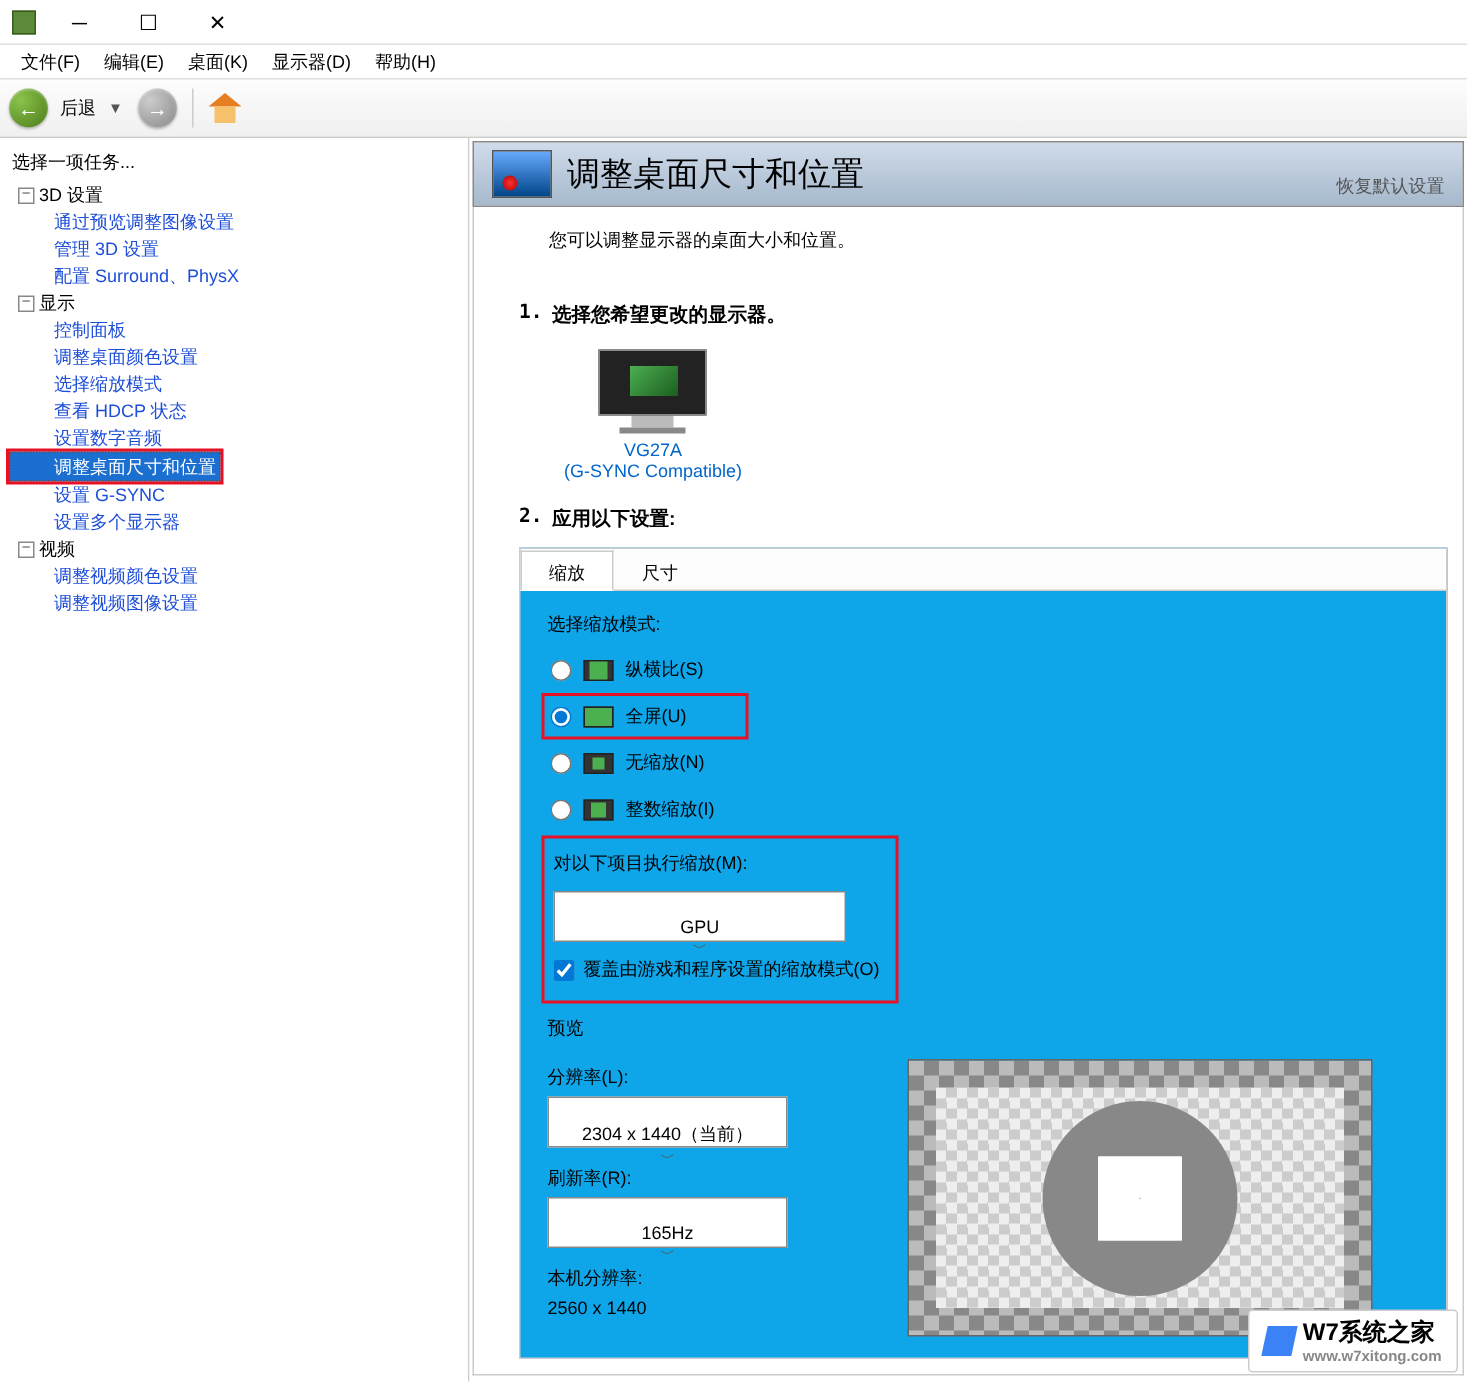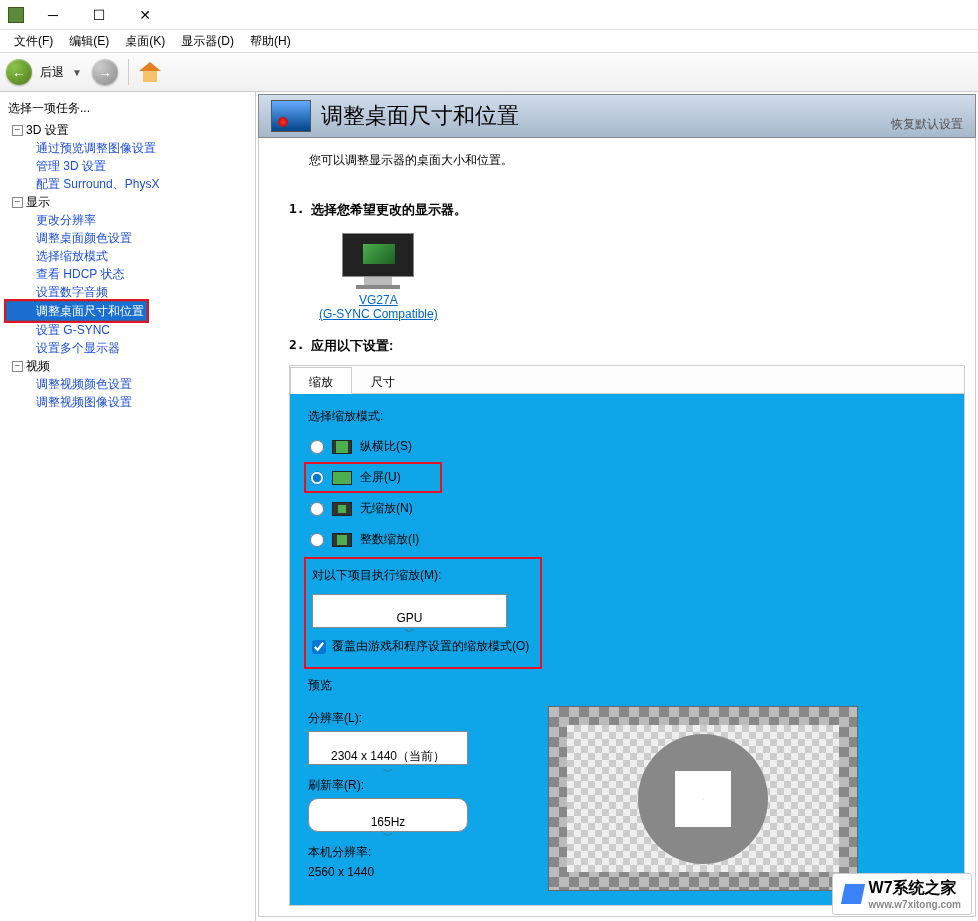--- a/index.html
+++ b/index.html
@@ -22,21 +22,21 @@
 .nav-btn.fwd { background: radial-gradient(circle at 30% 30%, #ccc,#888); }
 .back-label { font-size: 12px; margin: 0 4px; }
 .dropdown-arrow { font-size: 10px; color: #555; margin-right: 6px;}
 .sep { width: 1px; height: 26px; background: #ccc; margin: 0 6px; }
 .home-icon { width: 22px; height: 20px; position: relative; }
 .home-roof { width: 0; height: 0; border-left: 11px solid transparent; border-right: 11px solid transparent; border-bottom: 9px solid #e67e22; position: absolute; top: 0; }
 .home-body { width: 14px; height: 11px; background: #f5c26b; position: absolute; bottom: 0; left: 4px; }
 
 
 .workspace { display: flex; height: calc(921px - 30px - 22px - 40px); }
-.sidebar { width: 256px; border-right: 1px solid #ccc; padding: 4px 2px; overflow: hidden;}
+.sidebar { width: 313px; border-right: 1px solid #ccc; padding: 4px 2px; overflow: hidden;}
 .sidebar-title { padding: 4px 6px; font-size: 12px; }
 .tree { font-size: 12px; line-height: 18px; padding-left: 4px; }
 .tree-node { display: flex; align-items: center; white-space: nowrap; }
 .expander { width: 11px; height: 11px; border: 1px solid #888; display: inline-flex; align-items: center; justify-content: center; font-size: 10px; line-height: 1; margin-right: 3px; background:#fff; color:#555;}
 .tree-label { color: #000; }
 .tree-leaf { padding-left: 30px; color: #1d4ed8; white-space: nowrap;}
 .tree-leaf.selected { background: #1a6fd1; color: #fff; border: 1px dotted #555; padding-left: 29px; padding-right: 2px;}
 .red-box { outline: 2px solid #e81123; outline-offset: 0;}
 .red-box-pad { outline: 2px solid #e81123; outline-offset: 2px; }
 
@@ -44,21 +44,21 @@
 .content { flex: 1; background: #fff; overflow: hidden; position: relative;}
 .content-header { background: linear-gradient(#d0dcea,#a6b8cc); height: 44px; display: flex; align-items: center; padding: 0 12px; border: 1px solid #888; margin: 2px 2px 0 2px;}
 .header-icon { width: 40px; height: 32px; background: linear-gradient(#6af,#048); border: 1px solid #555; margin-right: 10px; position: relative; }
 .header-icon::after{content:'';position:absolute;width:10px;height:10px;background:radial-gradient(circle,#f33,#a00);border-radius:50%;bottom:4px;left:6px;}
 .content-title { font-family: "SimSun","NSimSun", serif; font-size: 22px; flex: 1; }
 .restore-link { font-size: 12px; color: #555; align-self: flex-end; margin-bottom: 4px; }
 .content-body { padding: 10px 10px 10px 30px; border: 1px solid #ccc; border-top: none; margin: 0 2px; height: calc(100% - 50px); overflow: hidden;}
 .intro { padding: 4px 0 20px 20px; font-size: 12px; }
 .step { display: flex; margin: 12px 0 10px 0; font-weight: bold; font-size: 13px; font-family:"SimSun",serif;}
 .step-num { width: 22px; font-family: monospace;}
-.monitor-block { padding: 4px 30px; text-align: center; display: inline-block; font-family: monospace; color: #0066cc; font-size: 12px; text-decoration: underline;}
+.monitor-block { padding: 4px 30px; text-align: center; display: inline-block; font-family: monospace; color: #0066cc; font-size: 12px;}
 .monitor-graphic { width: 72px; height: 56px; margin: 0 auto 4px auto; position: relative; }
 .monitor-screen { width: 72px; height: 44px; background: #222; border: 1px solid #888; position: relative;}
 .monitor-screen::after{content:'';position:absolute;width:32px;height:20px;background:linear-gradient(135deg,#4caf50 0%,#1b5e20 100%);top:10px;left:20px;}
 .monitor-stand { width: 28px; height: 8px; background: #bbb; margin: 0 auto; }
 .monitor-base { width: 44px; height: 4px; background: #888; margin: 0 auto; }
 
 .settings-panel { border: 1px solid #ccc; margin-top: 10px; margin-left: 0px; background:#0ea5e9;}
 .tabs { display: flex; height: 28px; border-bottom: 1px solid #ccc; background:#fdfdfd;}
 .tab { padding: 6px 18px 0 18px; font-size: 12px; border: 1px solid transparent; border-bottom: none; position: relative; top:1px;}
 .tab.active { background: #fff; border-color: #ccc; border-bottom: 1px solid #fff;}
@@ -133,21 +133,21 @@
         <span class="tree-label">3D 设置</span>
       </div>
       <div class="tree-leaf">通过预览调整图像设置</div>
       <div class="tree-leaf">管理 3D 设置</div>
       <div class="tree-leaf">配置 Surround、PhysX</div>
 
       <div class="tree-node" style="padding-left:6px;">
         <span class="expander">−</span>
         <span class="tree-label">显示</span>
       </div>
-      <div class="tree-leaf">更改分辨率</div>
+      <div class="tree-leaf">控制面板</div>
       <div class="tree-leaf">调整桌面颜色设置</div>
       <div class="tree-leaf">选择缩放模式</div>
       <div class="tree-leaf">查看 HDCP 状态</div>
       <div class="tree-leaf">设置数字音频</div>
       <div style="display:inline-block;" class="red-box">
         <div class="tree-leaf selected">调整桌面尺寸和位置</div>
       </div>
       <div class="tree-leaf">设置 G-SYNC</div>
       <div class="tree-leaf">设置多个显示器</div>
 
@@ -231,21 +231,21 @@
 
           <div class="field-label" style="margin-top:12px;">预览</div>
           <div class="preview-section">
             <div class="preview-left">
               <div class="label">分辨率(L):</div>
               <div class="select" style="width:160px;">
                 <span>2304 x 1440（当前）</span>
                 <span class="arrow">﹀</span>
               </div>
               <div class="label" style="margin-top:12px;">刷新率(R):</div>
-              <div class="select" style="width:160px;border-radius:10px;">
+              <div class="select" style="width:160px;">
                 <span>165Hz</span>
                 <span class="arrow">﹀</span>
               </div>
               <div class="label" style="margin-top:12px;">本机分辨率:</div>
               <div style="font-size:12px;">2560 x 1440</div>
             </div>
             <div class="preview-right">
               <div class="preview-box">
                 <div class="preview-inner"></div>
                 <div class="preview-circle"></div>

